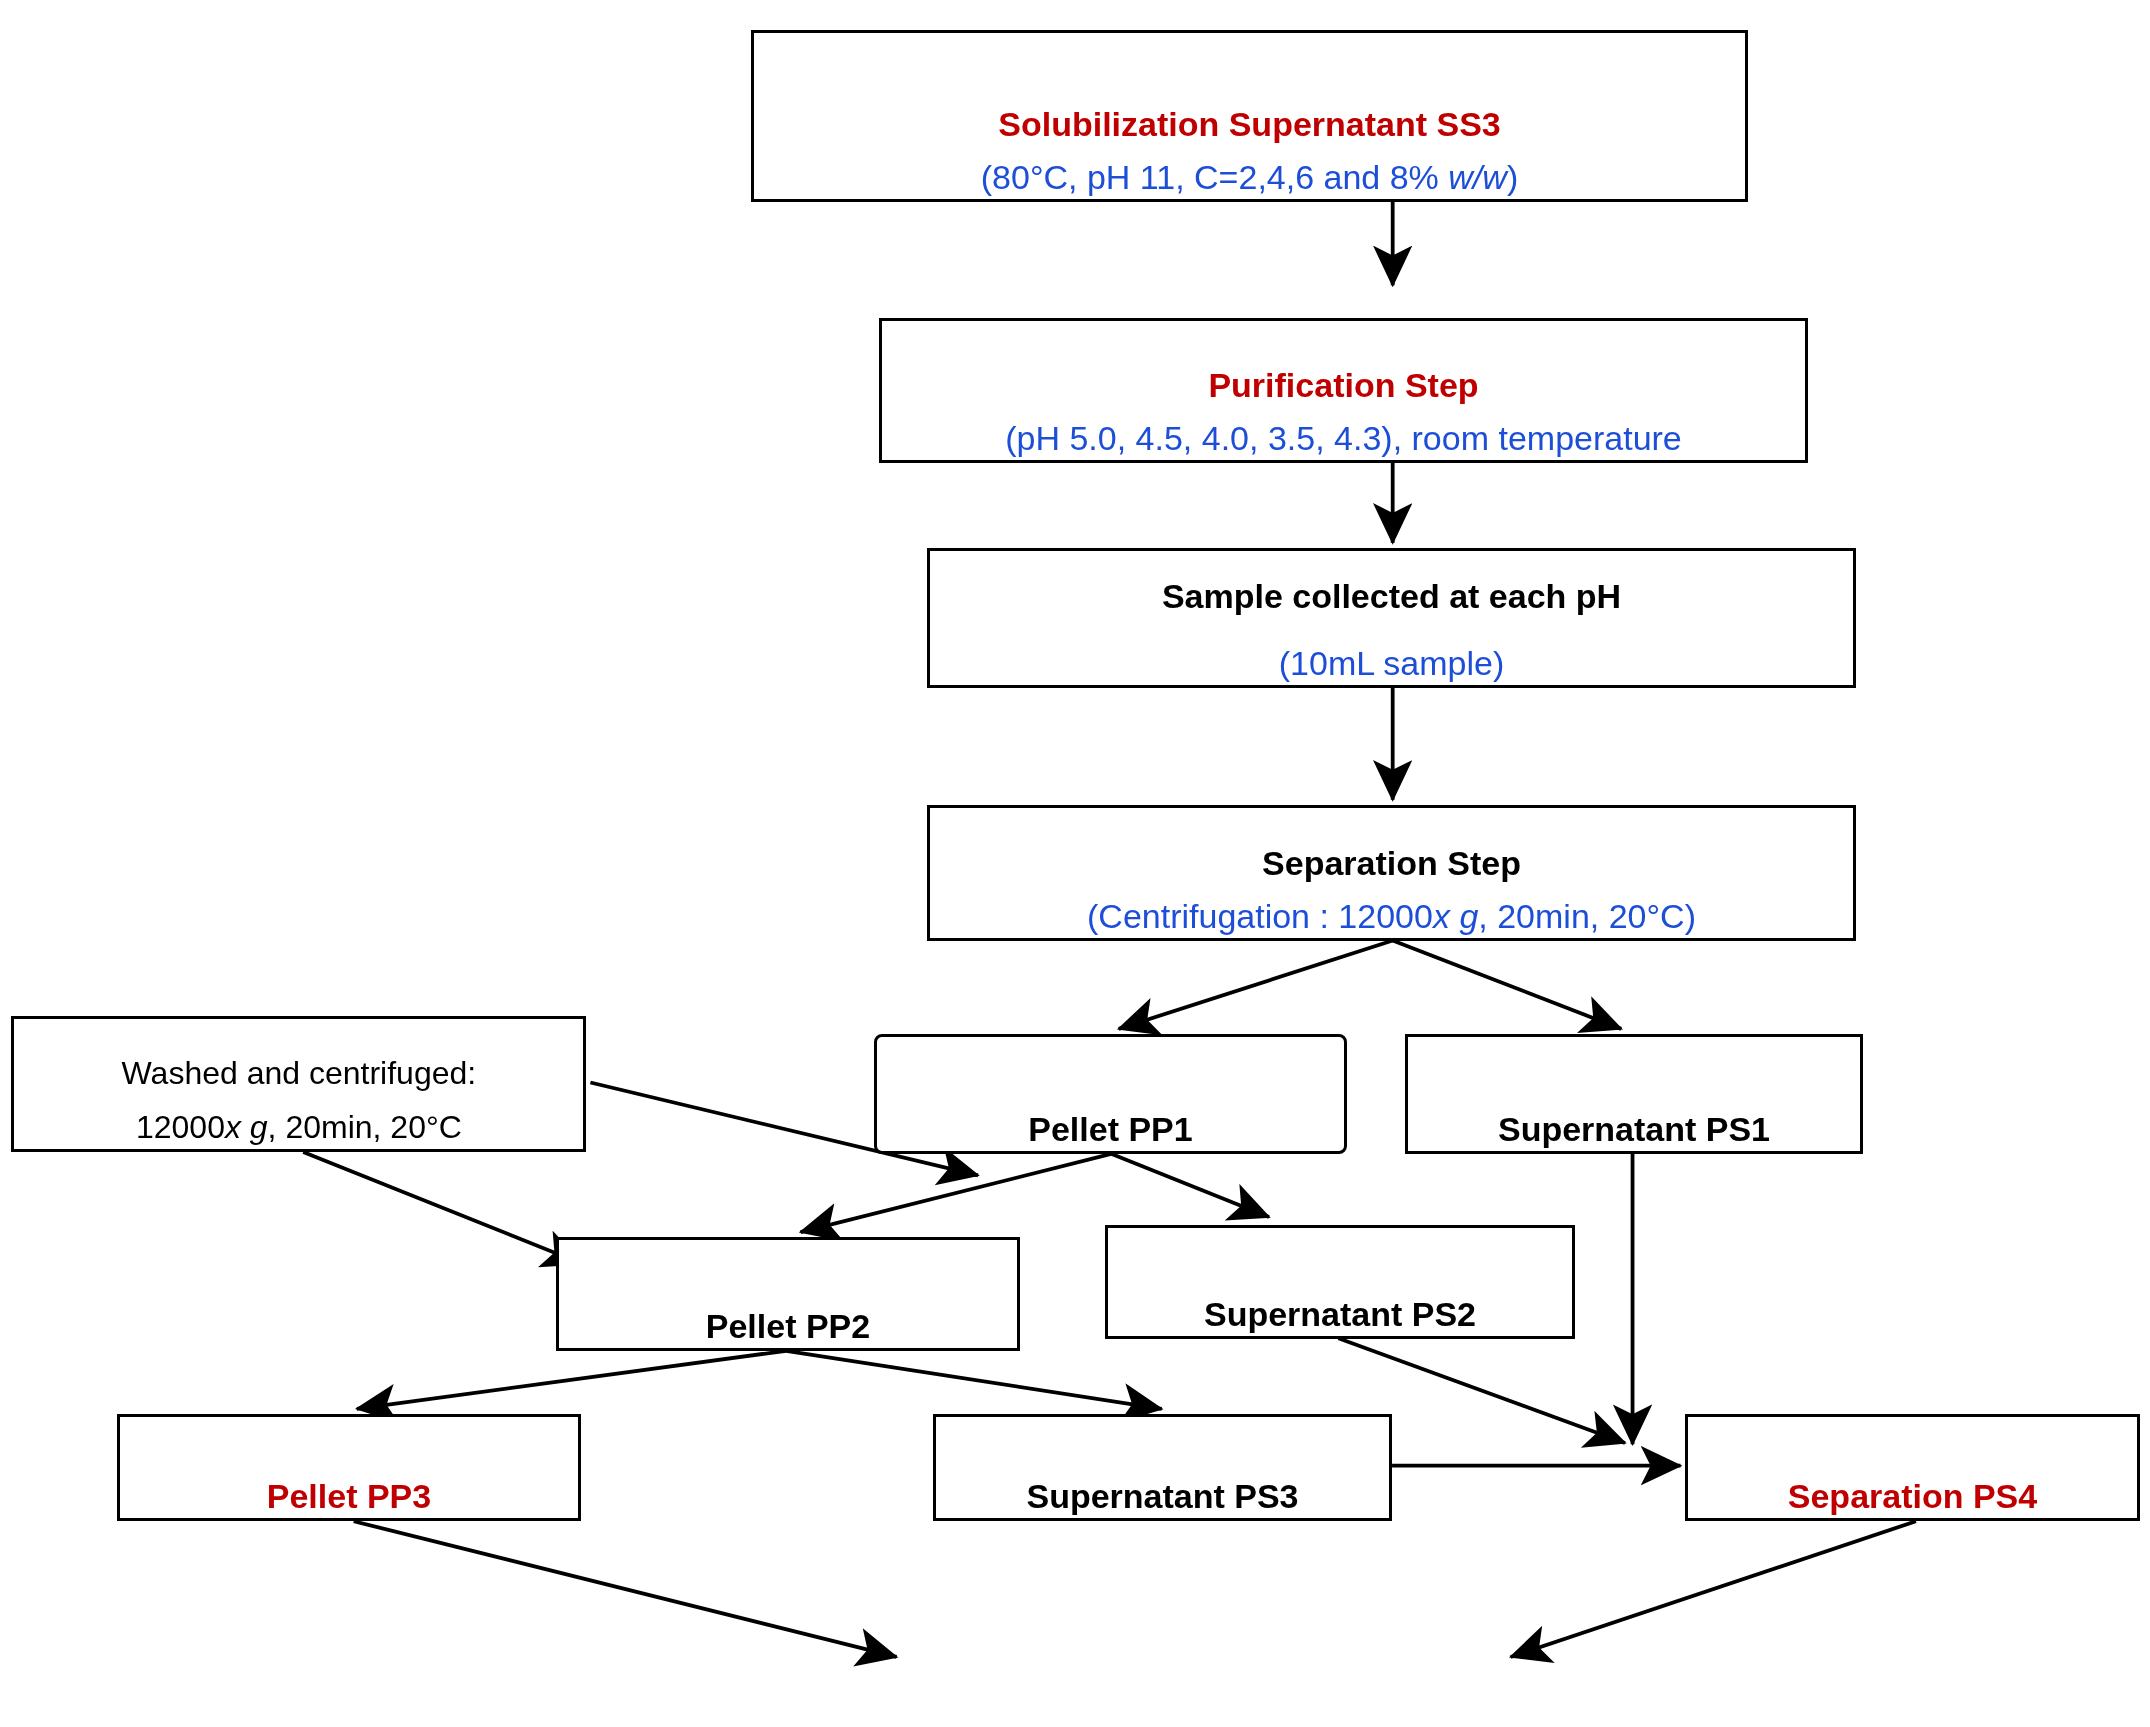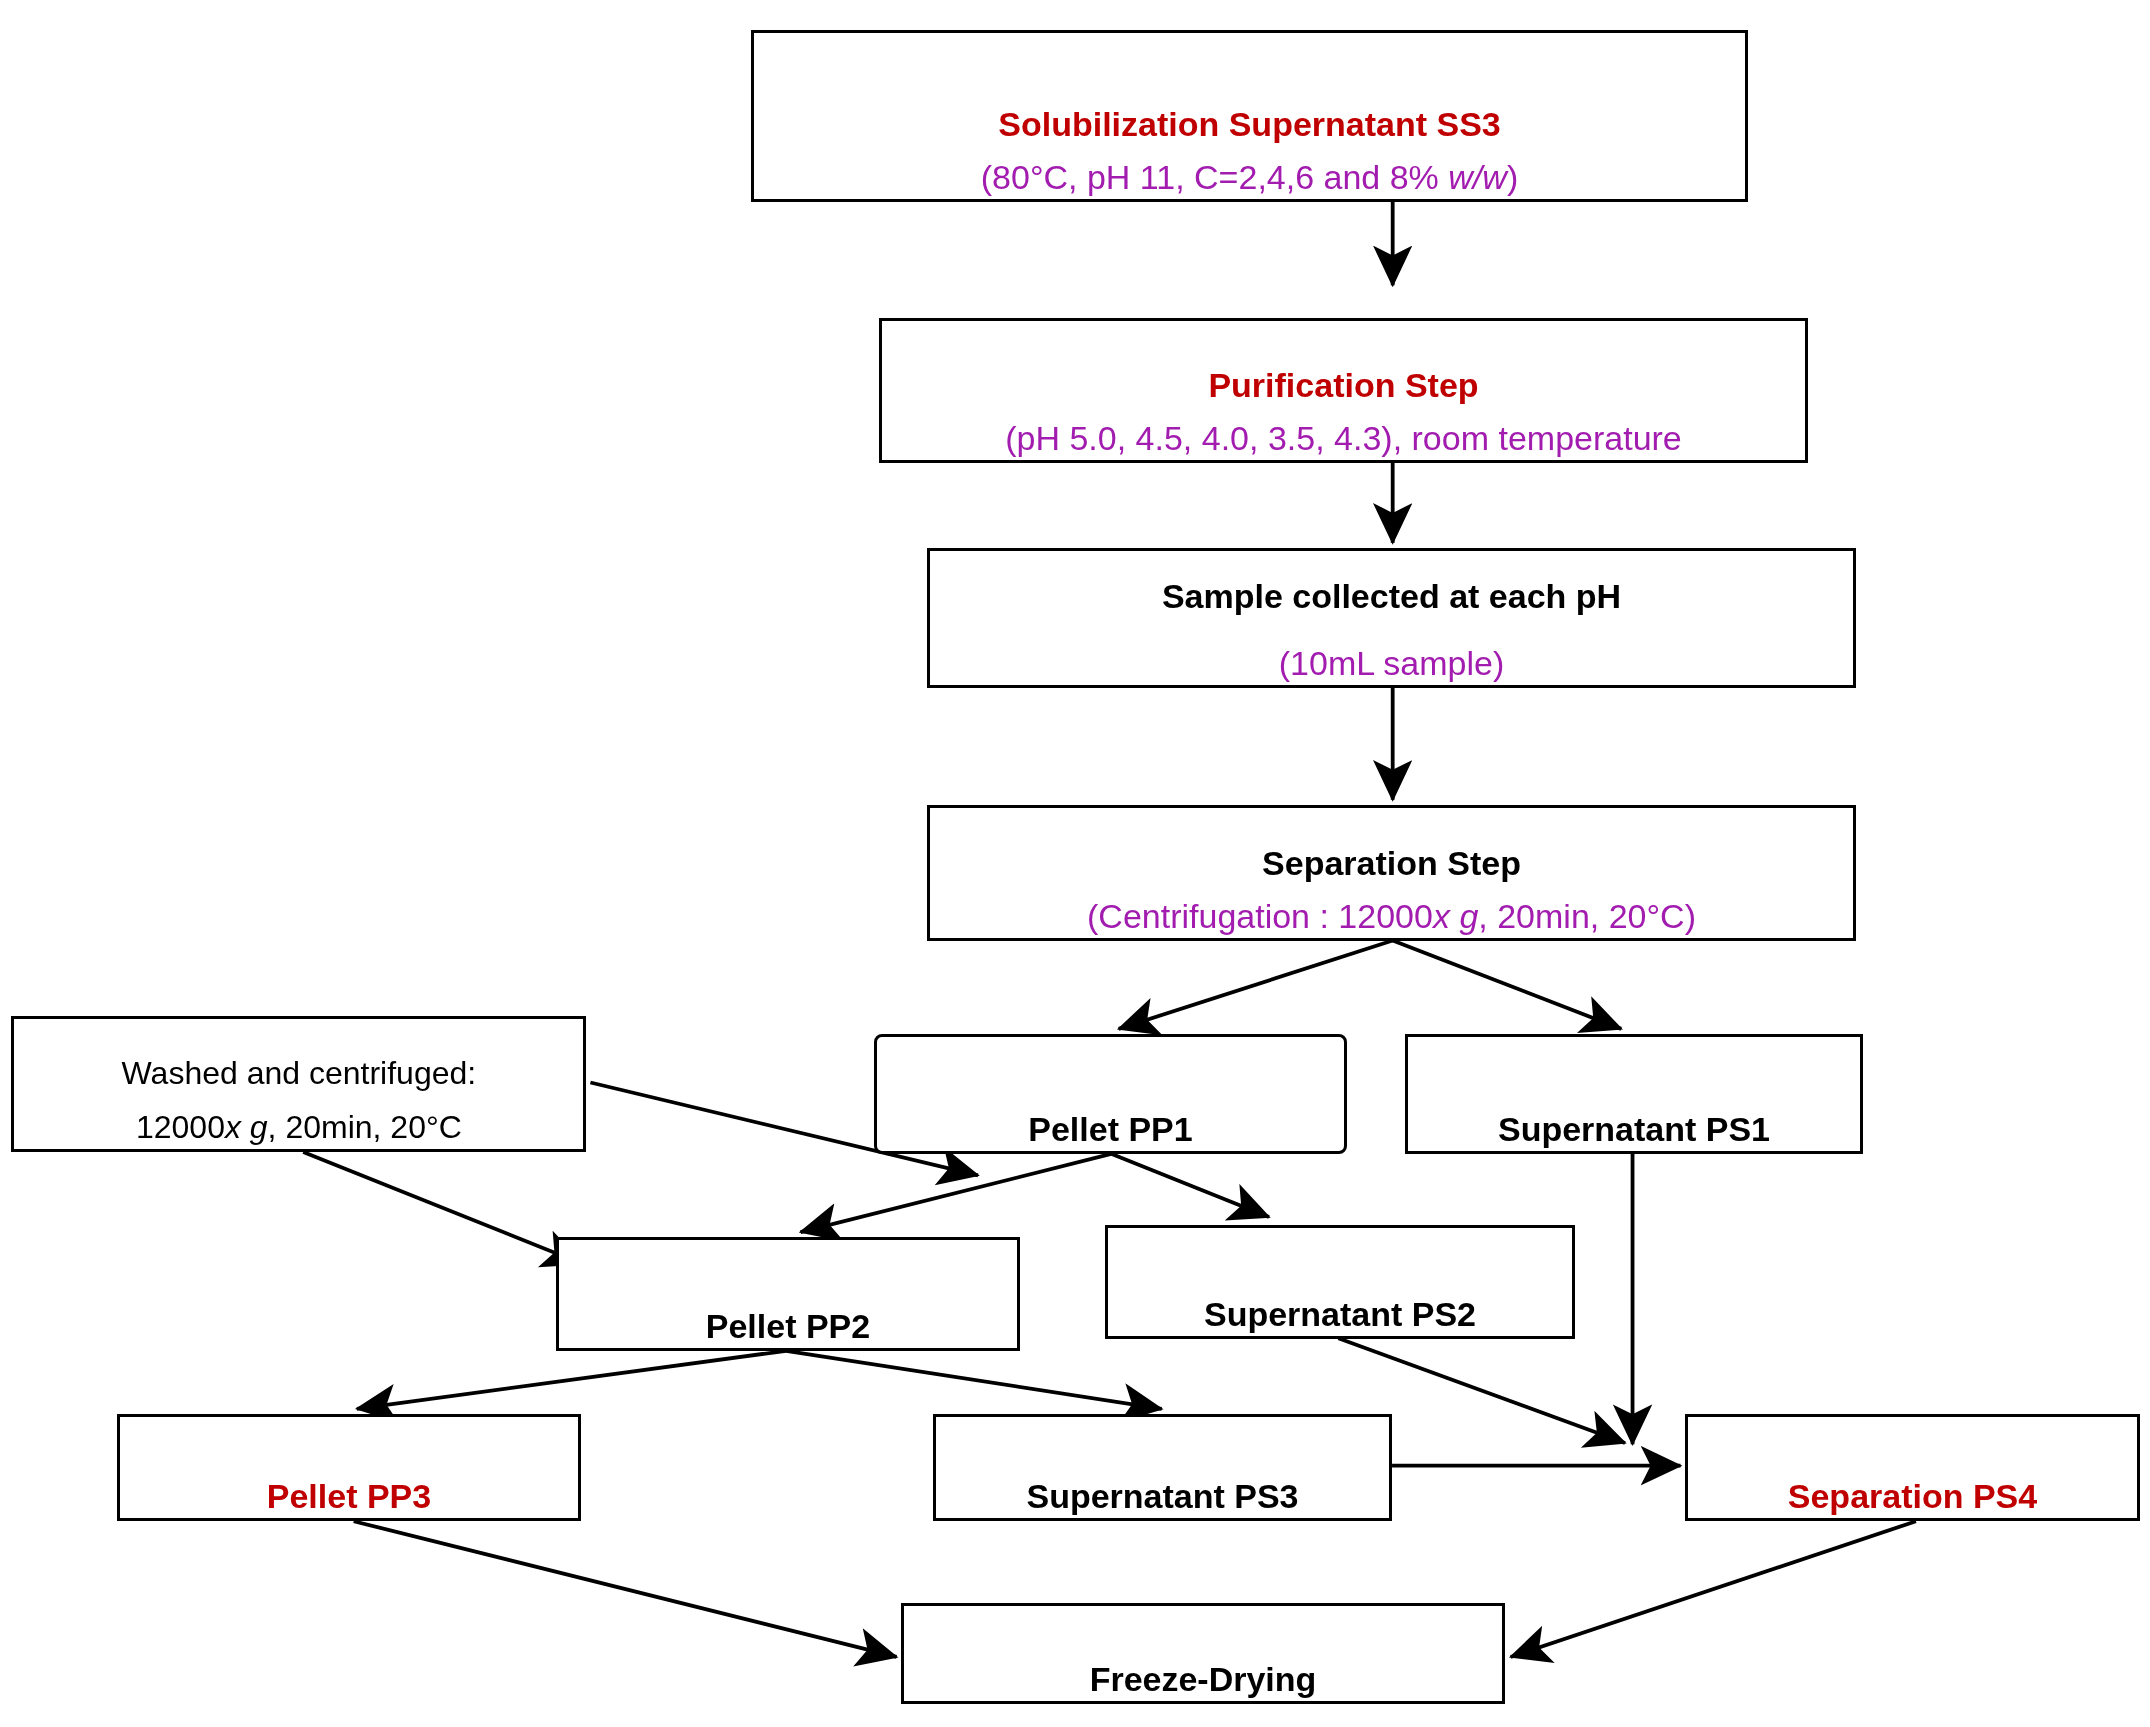--- a/index.html
+++ b/index.html
@@ -40,21 +40,21 @@
   .ttl {
     font-weight: bold;
     font-size: 34px;
     color: #000000;
     white-space: nowrap;
   }
   .ttl.red { color: #C00000; }
   .sub {
     font-weight: normal;
     font-size: 34px;
-    color: #a21caf;
+    color: #1d4ed8;
     white-space: nowrap;
     margin-top: 8.8px;
   }
   .plain {
     font-weight: normal;
     font-size: 32px;
     color: #000000;
     white-space: nowrap;
   }
   .plain + .plain { margin-top: 12.6px; }
@@ -166,18 +166,15 @@
   </div>
 
   <div class="node" id="node-ps3">
     <div class="ttl">Supernatant PS3</div>
   </div>
 
   <div class="node" id="node-ps4">
     <div class="ttl red">Separation PS4</div>
   </div>
 
-  <div class="node" id="node-freeze">
-    <div class="ttl">Freeze-Drying</div>
-  </div>
 
 </div>
 
 
 </body></html>

